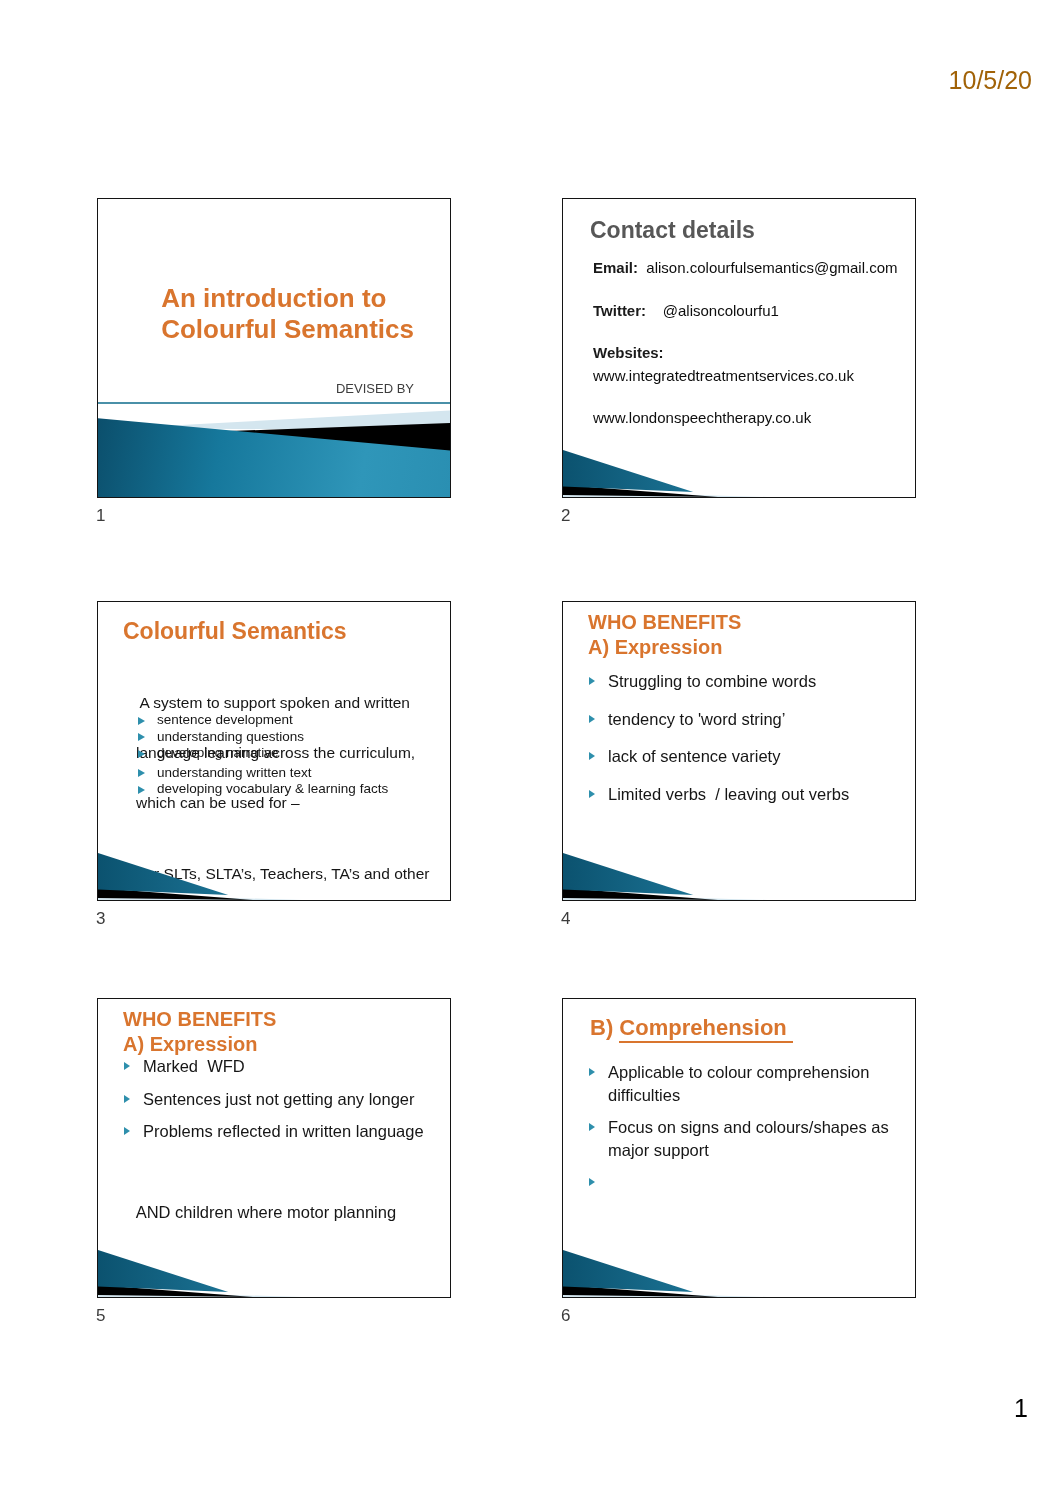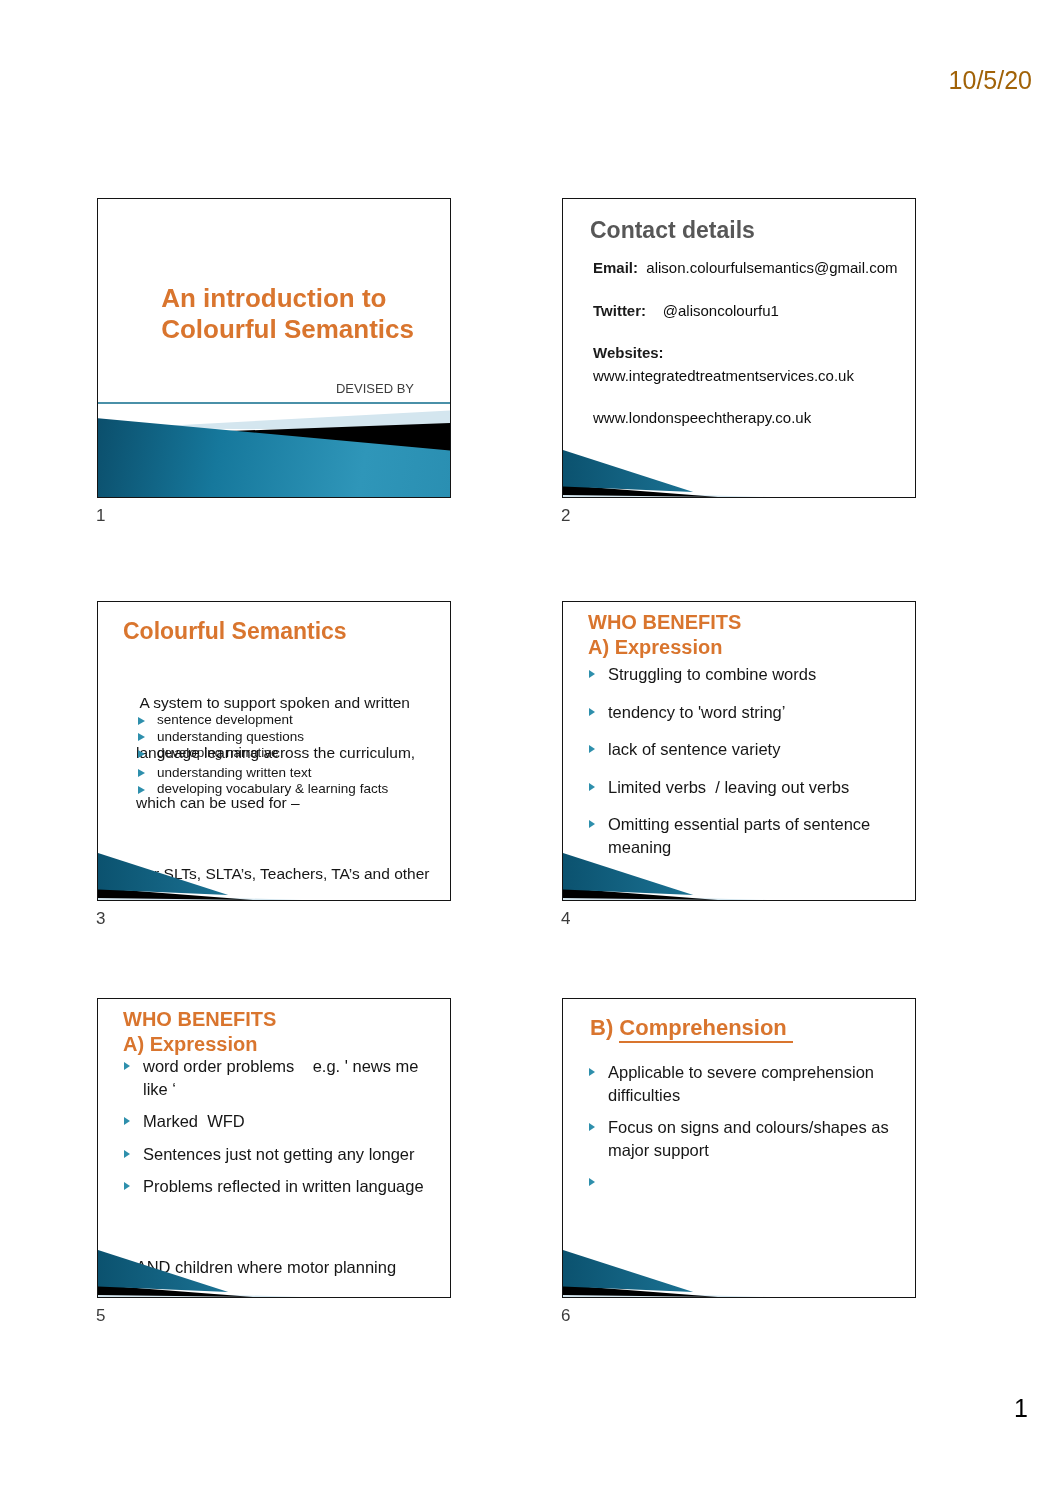--- a/index.html
+++ b/index.html
@@ -76,21 +76,21 @@
 
   
   .btl{position:absolute;left:26px;}
   .item{display:flex;align-items:flex-start;}
   .m-tri{flex:0 0 13px;width:0;height:0;margin-top:7px;
     border-left:6px solid var(--bullet_teal);
     border-top:4px solid transparent;border-bottom:4px solid transparent;}
   .tx{font-size:16.5px;line-height:22.5px;white-space:pre;}
   .s45-title{position:absolute;top:8px;left:25px;font-size:20px;font-weight:700;
     color:var(--accent_orange);line-height:25px;}
-  .s4-bullets{top:61px;} .s4-bullets .item{margin-bottom:15px;}
+  .s4-bullets{top:68px;} .s4-bullets .item{margin-bottom:15px;}
   .s5-bullets{top:56px;} .s5-bullets .item{margin-bottom:10px;}
   .s5-note{margin-top:12px;margin-left:8px;font-size:16.5px;line-height:23px;white-space:pre;}
   .s6-title{position:absolute;top:16px;left:27px;font-size:22px;font-weight:700;color:var(--accent_orange);}
   .s6-title .u{border-bottom:2.5px solid currentColor;padding-right:6px;padding-bottom:1px;}
   .s6-bullets{top:62px;} .s6-bullets .item{margin-bottom:9px;}
   .s6-bullets .tx{line-height:23px;}
 </style>
 </head>
 <body>
 
@@ -187,45 +187,37 @@
         <span class="tx"><div>tendency to 'word string’</div></span>
       </div>
     <div class="item">
         <span class="m-tri"></span>
         <span class="tx"><div>lack of sentence variety</div></span>
       </div>
     <div class="item">
         <span class="m-tri"></span>
         <span class="tx"><div>Limited verbs  / leaving out verbs</div></span>
       </div>
-    <div class="item">
-        <span class="m-tri"></span>
-        <span class="tx"><div>Omitting essential parts of sentence</div><div>meaning</div></span>
-      </div>
   </div>
   <div class="flow-sm">
     <div class="pale"></div>
     <div class="blk"></div>
     <div class="teal"></div>
   </div>
 </div>
 <div class="slide-num num-4">4</div>
 
 <div class="slide pos-5">
   <div class="s45-title">
     <div>WHO BENEFITS</div>
     <div>A) Expression</div>
   </div>
   <div class="btl s5-bullets">
     <div class="item">
         <span class="m-tri"></span>
-        <span class="tx"><div>word order problems    e.g. ' news me</div><div>like ‘</div></span>
-      </div>
-    <div class="item">
-        <span class="m-tri"></span>
         <span class="tx"><div>Marked  WFD</div></span>
       </div>
     <div class="item">
         <span class="m-tri"></span>
         <span class="tx"><div>Sentences just not getting any longer</div></span>
       </div>
     <div class="item">
         <span class="m-tri"></span>
         <span class="tx"><div>Problems reflected in written language</div></span>
       </div>
@@ -240,21 +232,21 @@
     <div class="teal"></div>
   </div>
 </div>
 <div class="slide-num num-5">5</div>
 
 <div class="slide pos-6">
   <div class="s6-title"><span>B) </span><span class="u">Comprehension</span></div>
   <div class="btl s6-bullets">
     <div class="item">
         <span class="m-tri"></span>
-        <span class="tx"><div>Applicable to severe comprehension</div><div>difficulties</div></span>
+        <span class="tx"><div>Applicable to colour comprehension</div><div>difficulties</div></span>
       </div>
     <div class="item">
         <span class="m-tri"></span>
         <span class="tx"><div>Focus on signs and colours/shapes as</div><div>major support</div></span>
       </div>
     <div class="item">
         <span class="m-tri"></span>
       </div>
   </div>
   <div class="flow-sm">

